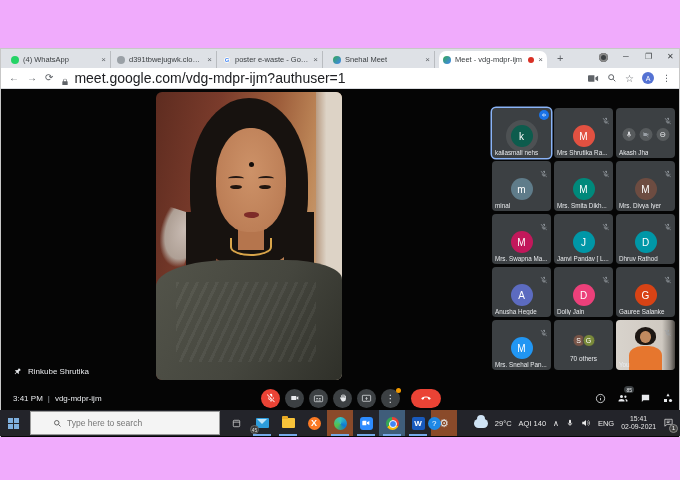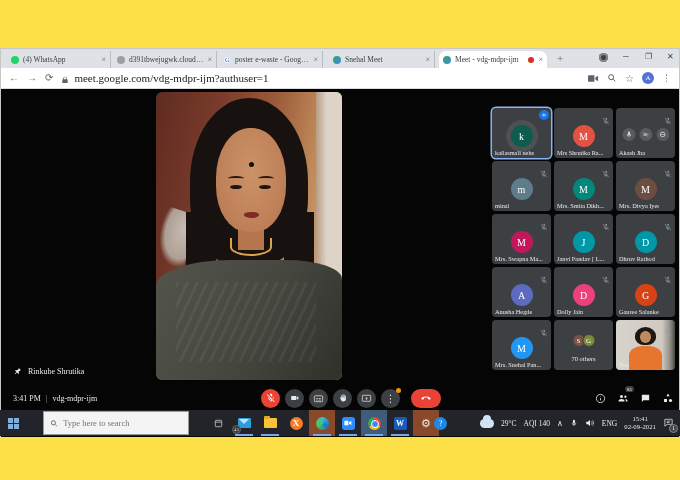--- a/index.html
+++ b/index.html
@@ -1,35 +1,35 @@
 <!DOCTYPE html>
 <html><head>
 <meta charset="utf-8">
 <style>
   * { margin:0; padding:0; box-sizing:border-box; }
   html,body { background:#fff; }
   body { font-family:"Liberation Sans","DejaVu Sans",sans-serif; }
-  .screen { position:relative; width:680px; height:480px; background:#fde047; overflow:hidden;font-family:Liberation Serif, serif; }
+  .screen { position:relative; width:680px; height:480px; background:#f0abfc; overflow:hidden; }
 
   
   .browser { position:absolute; left:0; top:48px; width:680px; height:389px; border:1px solid #c7c7c7; border-bottom:none; }
   .tabstrip { position:absolute; left:0; top:0; width:100%; height:19px; background:#dee1e6; }
   .tab { position:absolute; top:2px; height:17px; width:104px; display:flex; align-items:center; gap:4px; padding:0 4px; font-size:7.5px; color:#3c4043; border-right:1px solid #b9bcc0; cursor:default; }
   .tab.active { background:#fff; border-radius:7px 7px 0 0; border-right:none; width:108px; }
   .tab .fav { width:8px; height:8px; border-radius:50%; flex:0 0 auto; display:flex; align-items:center; justify-content:center; font-size:6px; color:#fff; }
   .tab .lbl { white-space:nowrap; overflow:hidden; text-overflow:ellipsis; flex:1; }
   .tab .cls { color:#5f6368; font-size:8px; flex:0 0 auto; }
   .recdot { width:6px; height:6px; border-radius:50%; background:#d93025; flex:0 0 auto; }
   .newtab { position:absolute; left:556px; top:3px; font-size:11px; color:#5f6368; }
   .winctl { position:absolute; top:3px; font-size:8px; color:#3c4043; }
   .circ-ind { position:absolute; left:598px; top:4px; width:9px; height:9px; border-radius:50%; background:#3c4043; box-shadow:inset 0 0 0 2px #888; }
 
   .toolbar { position:absolute; left:0; top:19px; width:100%; height:21px; background:#fff; border-bottom:1px solid #dadce0; display:flex; align-items:center; padding:0 8px; gap:8px; }
   .navbtn { color:#5f6368; font-size:10px; line-height:1; }
-  .url { font-size:11px; color:#202124; flex:1; display:flex; align-items:flex-end; gap:5px; }
+  .url { font-size:14px; color:#202124; flex:1; display:flex; align-items:flex-end; gap:5px; }
   .tb-icons { display:flex; align-items:center; gap:8px; }
   .avatarA { width:12px; height:12px; border-radius:50%; background:#5472d3; color:#fff; font-size:7px; display:flex; align-items:center; justify-content:center; }
 
   
   .stage { position:absolute; left:0; top:40px; width:678px; height:348px; background:#050505; overflow:hidden; }
 
   .main-video { position:absolute; left:155px; top:3px; width:186px; height:288px; border-radius:6px; overflow:hidden;
     background:linear-gradient(100deg,#5e2c20 0%,#7a3b2b 28%,#9c5c3a 52%,#c08a5a 72%,#d3c0ab 100%); }
   .door { position:absolute; right:0; top:0; width:26px; height:200px; background:linear-gradient(90deg,#b89b82,#ddd3c6 40%); }
   .feather { position:absolute; left:2px; top:118px; width:34px; height:56px; background:radial-gradient(ellipse at 70% 30%, #d8d3cc 0%, #b9b2a8 55%, transparent 70%); transform:rotate(18deg); opacity:.85; }
@@ -78,21 +78,21 @@
   .youvid { position:absolute; inset:0; background:linear-gradient(90deg,#d8d3cc 0%,#cfc9c1 78%,#8f8a84 92%,#4a4743 100%); }
   .yv-hair { position:absolute; left:19px; top:7px; width:21px; height:18px; background:#1d1713; border-radius:50% 50% 42% 42%; }
   .yv-face { position:absolute; left:24px; top:11px; width:11px; height:12px; background:#c08a5f; border-radius:48%; }
   .yv-body { position:absolute; left:13px; top:26px; width:33px; height:24px; background:#e6762e; border-radius:40% 40% 0 0; }
 
   
   .taskbar { position:absolute; left:0; top:410px; width:680px; height:26px; background:#23242a; display:flex; align-items:stretch; }
   .startbtn { width:27px; display:flex; align-items:center; justify-content:center; }
   .winlogo { display:grid; grid-template-columns:5px 5px; grid-template-rows:5px 5px; gap:1px; }
   .winlogo span { background:#7fb0dd; }
-  .tsearch { width:146px; background:#f4f4f4; border:1px solid #9a9a9a; display:flex; align-items:center; gap:5px; padding:0 6px; margin:1px 16px; }
+  .tsearch { width:190px; background:#f4f4f4; border:1px solid #9a9a9a; display:flex; align-items:center; gap:5px; padding:0 22px; margin:1px 3px; }
   .tsearch input { border:none; outline:none; background:transparent; font-size:8.5px; color:#333; width:130px; font-family:inherit; }
   .taskview { width:26px; display:flex; align-items:center; justify-content:center; }
   .tapps { display:flex; align-items:stretch; }
   .tapp { width:26px; display:flex; align-items:center; justify-content:center; position:relative; }
   .tapp.open:after { content:""; position:absolute; bottom:0; left:4px; right:4px; height:2px; background:#76a9ea; }
   .tapp.hl-orange { background:#8a4a2a; }
   .tapp.hl-blue { background:#3f5d7a; }
   .appbadge { position:absolute; left:1px; bottom:2px; background:#3a3a3a; color:#ddd; font-size:5px; border-radius:50%; width:9px; height:9px; display:flex; align-items:center; justify-content:center; border:1px solid #666; }
   .tray { position:absolute; right:0; top:0; height:26px; display:flex; align-items:center; gap:7px; padding-right:6px; color:#e8e8e8; font-size:7.5px; }
   .trayclock { text-align:center; font-size:6.8px; line-height:1.25; }

